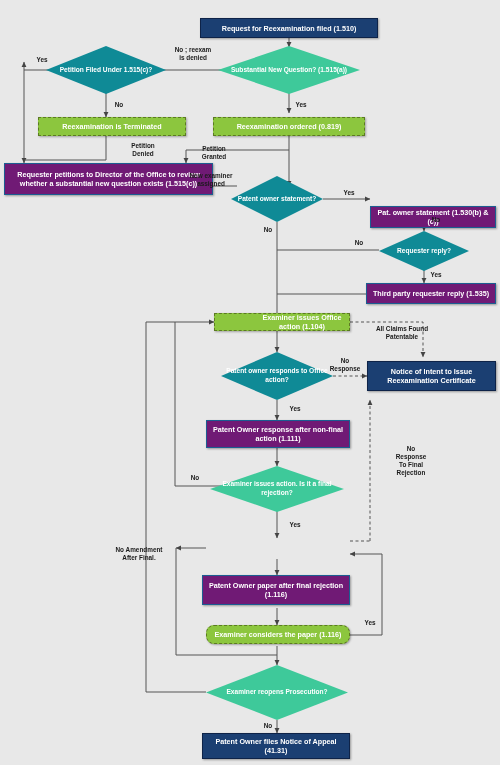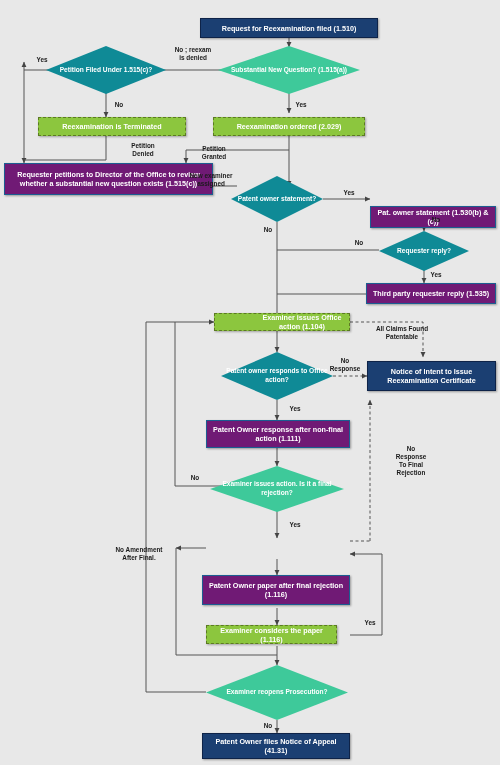--- a/index.html
+++ b/index.html
@@ -186,21 +186,21 @@
   <div class="diamond dia-teal" style="left:46px;top:46px;width:120px;height:48px;">
     <div class="shape"></div>
     <div class="label">Petition Filed Under 1.515(c)?</div>
   </div>
 
   <div class="node box-green" style="left:38px;top:117px;width:148px;height:19px;">
     <span class="txt">Reexamination is Terminated</span>
   </div>
 
   <div class="node box-green" style="left:213px;top:117px;width:152px;height:19px;">
-    <span class="txt">Reexamination ordered (2.029)</span>
+    <span class="txt">Reexamination ordered (0.819)</span>
   </div>
 
   <div class="node box-blue" style="left:4px;top:163px;width:209px;height:32px;">
     <span class="txt">Requester petitions to Director of the Office to review whether a substantial new question exists (1.515(c))</span>
   </div>
 
   <div class="diamond dia-teal" style="left:231px;top:176px;width:92px;height:46px;">
     <div class="shape"></div>
     <div class="label">Patent owner statement?</div>
   </div>
@@ -238,21 +238,21 @@
   <div class="diamond dia-green" style="left:210px;top:466px;width:134px;height:46px;">
     <div class="shape"></div>
     <div class="label">Examiner issues action. Is it a final rejection?</div>
   </div>
 
 
   <div class="node box-blue" style="left:202px;top:575px;width:148px;height:30px;">
     <span class="txt">Patent Owner paper after final rejection (1.116)</span>
   </div>
 
-  <div class="node box-green" style="left:206px;top:625px;width:131px;height:19px;">
+  <div class="node box-green" style="left:206px;top:625px;width:144px;height:19px;border-radius:8px;">
     <span class="txt">Examiner considers the paper (1.116)</span>
   </div>
 
   <div class="diamond dia-green" style="left:206px;top:665px;width:142px;height:55px;">
     <div class="shape"></div>
     <div class="label">Examiner reopens Prosecution?</div>
   </div>
 
   <div class="node box-navy" style="left:202px;top:733px;width:148px;height:26px;">
     <span class="txt">Patent Owner files Notice of Appeal (41.31)</span>

